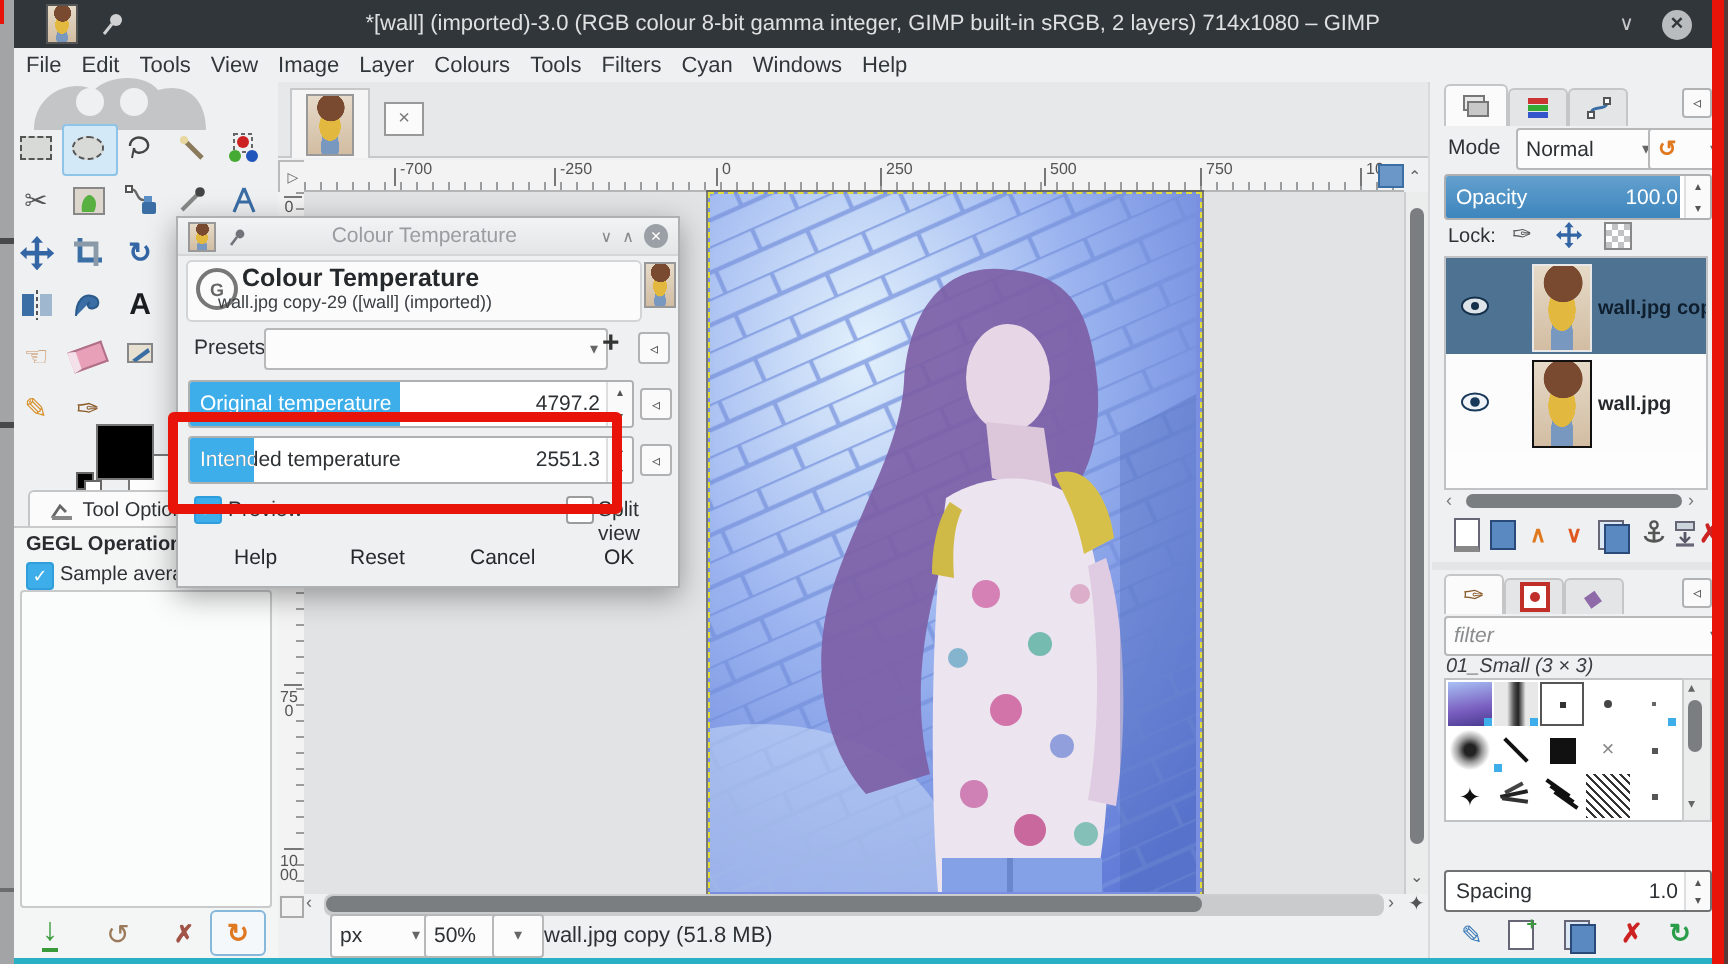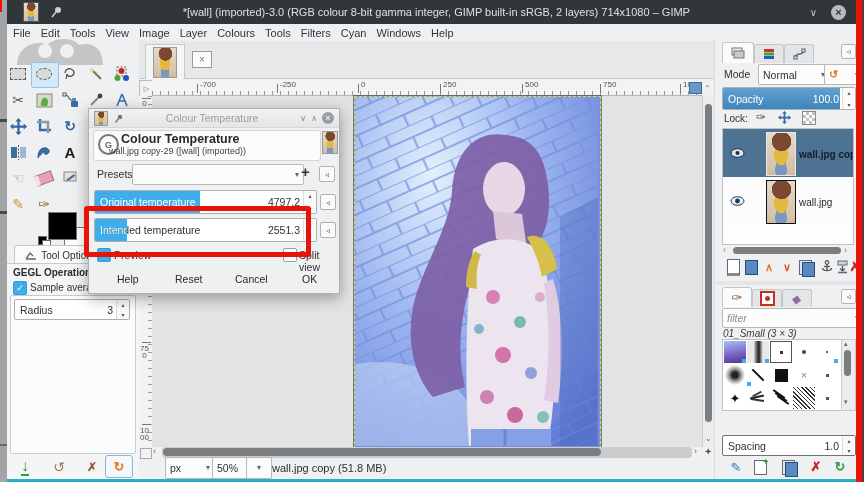--- a/index.html
+++ b/index.html
@@ -209,28 +209,20 @@
         <path d="M1 8 L5 2 L8 5" fill="none" stroke="#666" stroke-width="1.4"></path>
         <rect x="1" y="7" width="10" height="2" fill="#888"></rect>
       </svg>
     <span>Tool Options</span>
   </div>
   <div class="abs" style="left:7px;top:263px;width:132px;height:219px;background:#f4f5f5;border-top:1px solid #c8cacb;"></div>
   <div class="abs" style="left:13px;top:267px;font-size:10px;font-weight:bold;color:#2a2d30;">GEGL Operation</div>
   <div class="chk on" style="left:13px;top:281px;"><span>✓</span></div>
   <div class="abs" style="left:30px;top:282px;font-size:10px;">Sample average</div>
   <div class="abs" style="left:10px;top:295px;width:124px;height:157px;background:#fbfcfc;border:1px solid #c8cacb;border-radius:2px;"></div>
-  <div class="ss" style="left:14px;top:299px;width:114px;height:19px;">
-    <div class="lab" style="color:#2e3134;">Radius</div>
-    <div class="val">3</div>
-    <div class="spin">
-        <span>▴</span>
-        <span>▾</span>
-      </div>
-  </div>
 
   <div class="abs ic" style="left:16px;top:458px;width:18px;height:18px;">
       <span style="color:#3a9b3a;font-weight:bold;border-bottom:2px solid #3a9b3a;line-height:1;">↓</span>
     </div>
   <div class="abs ic" style="left:50px;top:458px;width:18px;height:18px;">
       <span style="color:#9a7a5a;font-size:14px;">↺</span>
     </div>
   <div class="abs ic" style="left:83px;top:458px;width:18px;height:18px;">
       <span style="color:#a05548;font-size:12px;font-weight:bold;">✗</span>
     </div>
@@ -397,21 +389,21 @@
         </svg>
       <div class="photo-warm abs" style="left:43px;top:3px;width:28px;height:42px;border:1px solid #e8e8e8;"></div>
       <div class="abs" style="left:76px;top:20px;font-size:10px;font-weight:bold;color:#0e1e2e;white-space:nowrap;">wall.jpg cop</div>
     </div>
     <div class="abs" style="left:0;top:48px;width:130px;height:48px;background:#fcfcfc;">
       <svg class="eye abs" style="left:7px;top:19px;" width="15" height="10" viewBox="0 0 15 10">
           <ellipse cx="7.5" cy="5" rx="6.5" ry="4.3" fill="#f0f4f8" stroke="#1a3a5c"></ellipse>
           <circle cx="7.5" cy="5" r="2.4" fill="#1a3a5c"></circle>
         </svg>
       <div class="photo-warm abs" style="left:43px;top:3px;width:28px;height:42px;border:1px solid #111;"></div>
-      <div class="abs" style="left:76px;top:20px;font-size:10px;font-weight:normal;color:#26292c;white-space:nowrap;">wall.jpg</div>
+      <div class="abs" style="left:76px;top:20px;font-size:10px;font-weight:bold;color:#26292c;white-space:nowrap;">wall.jpg</div>
     </div>
   </div>
   <div class="abs" style="left:723px;top:245px;font-size:9px;color:#777;">‹</div>
   <div class="sbthumb" style="left:733px;top:247px;width:108px;height:7px;"></div>
   <div class="abs" style="left:844px;top:245px;font-size:9px;color:#777;">›</div>
 
   <div class="abs ic" style="left:725px;top:259px;width:16px;height:16px;">
       <div class="page" style="border-bottom:3px solid #888;"></div>
     </div>
   <div class="abs ic" style="left:743px;top:259px;width:16px;height:16px;">

